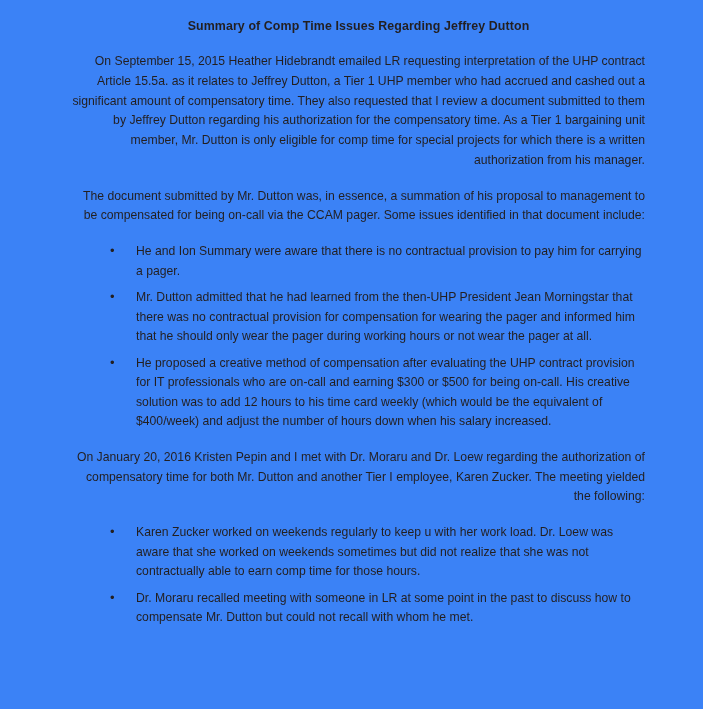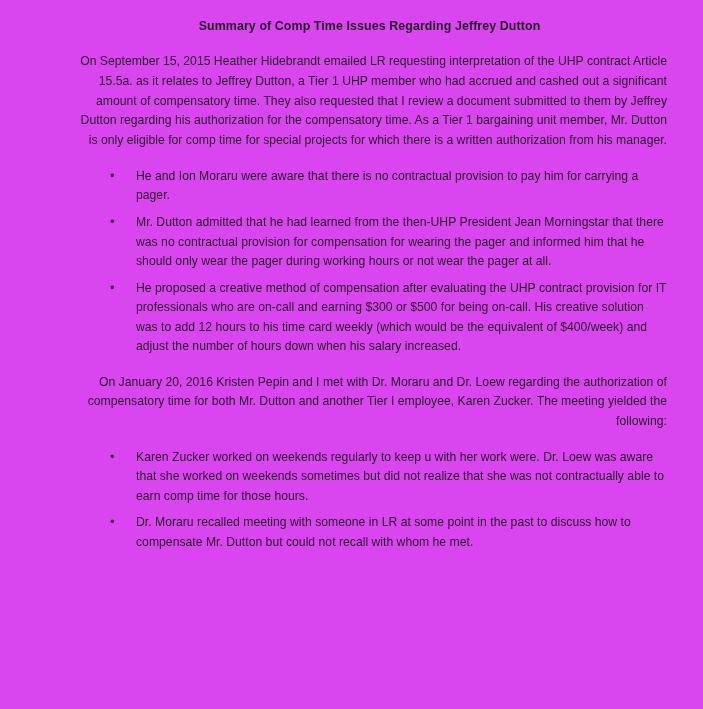--- a/index.html
+++ b/index.html
@@ -12,23 +12,23 @@
     height: 709px;
     font-family: "Liberation Sans", sans-serif;
     color: #231f20;
     position: relative;
     overflow: hidden;
   }
   .page {
     position: relative;
     width: 703px;
     height: 709px;
-    background: #d946ef;
+    background: #3b82f6;
     box-sizing: border-box;
-    padding: 14px 36px 0 72px;
+    padding: 14px 58px 0 72px;
   }
   .doc-title {
     text-align: center;
     font-size: 12.4px;
     font-weight: bold;
     letter-spacing: 0.1px;
     color: #231f20;
     margin: 4px 0 18px 0;
     line-height: 1.3;
   }
@@ -68,28 +68,29 @@
 </style>
 </head>
 <body>
 
 <div class="page">
 
   <div class="doc-title">Summary of Comp Time Issues Regarding Jeffrey Dutton</div>
 
   <p class="para">On September 15, 2015 Heather Hidebrandt emailed LR requesting interpretation of the UHP contract Article 15.5a. as it relates to Jeffrey Dutton, a Tier 1 UHP member who had accrued and cashed out a significant amount of compensatory time. They also requested that I review a document submitted to them by Jeffrey Dutton regarding his authorization for the compensatory time. As a Tier 1 bargaining unit member, Mr. Dutton is only eligible for comp time for special projects for which there is a written authorization from his manager.</p>
 
+  <p class="para">The document submitted by Mr. Dutton was, in essence, a summation of his proposal to management to be compensated for being on-call via the CCAM pager. Some issues identified in that document include:</p>
 
   <ul class="bullets">
-    <li>He and Ion Moraru were aware that there is no contractual provision to pay him for carrying a pager.</li>
+    <li>He and Ion Summary were aware that there is no contractual provision to pay him for carrying a pager.</li>
     <li>Mr. Dutton admitted that he had learned from the then-UHP President Jean Morningstar that there was no contractual provision for compensation for wearing the pager and informed him that he should only wear the pager during working hours or not wear the pager at all.</li>
     <li>He proposed a creative method of compensation after evaluating the UHP contract provision for IT professionals who are on-call and earning $300 or $500 for being on-call. His creative solution was to add 12 hours to his time card weekly (which would be the equivalent of $400/week) and adjust the number of hours down when his salary increased.</li>
   </ul>
 
   <p class="para">On January 20, 2016 Kristen Pepin and I met with Dr. Moraru and Dr. Loew regarding the authorization of compensatory time for both Mr. Dutton and another Tier I employee, Karen Zucker. The meeting yielded the following:</p>
 
   <ul class="bullets last-list">
-    <li>Karen Zucker worked on weekends regularly to keep u with her work were. Dr. Loew was aware that she worked on weekends sometimes but did not realize that she was not contractually able to earn comp time for those hours.</li>
+    <li>Karen Zucker worked on weekends regularly to keep u with her work load. Dr. Loew was aware that she worked on weekends sometimes but did not realize that she was not contractually able to earn comp time for those hours.</li>
     <li>Dr. Moraru recalled meeting with someone in LR at some point in the past to discuss how to compensate Mr. Dutton but could not recall with whom he met.</li>
 
   </ul>
 
 </div>
 
 </body></html>

